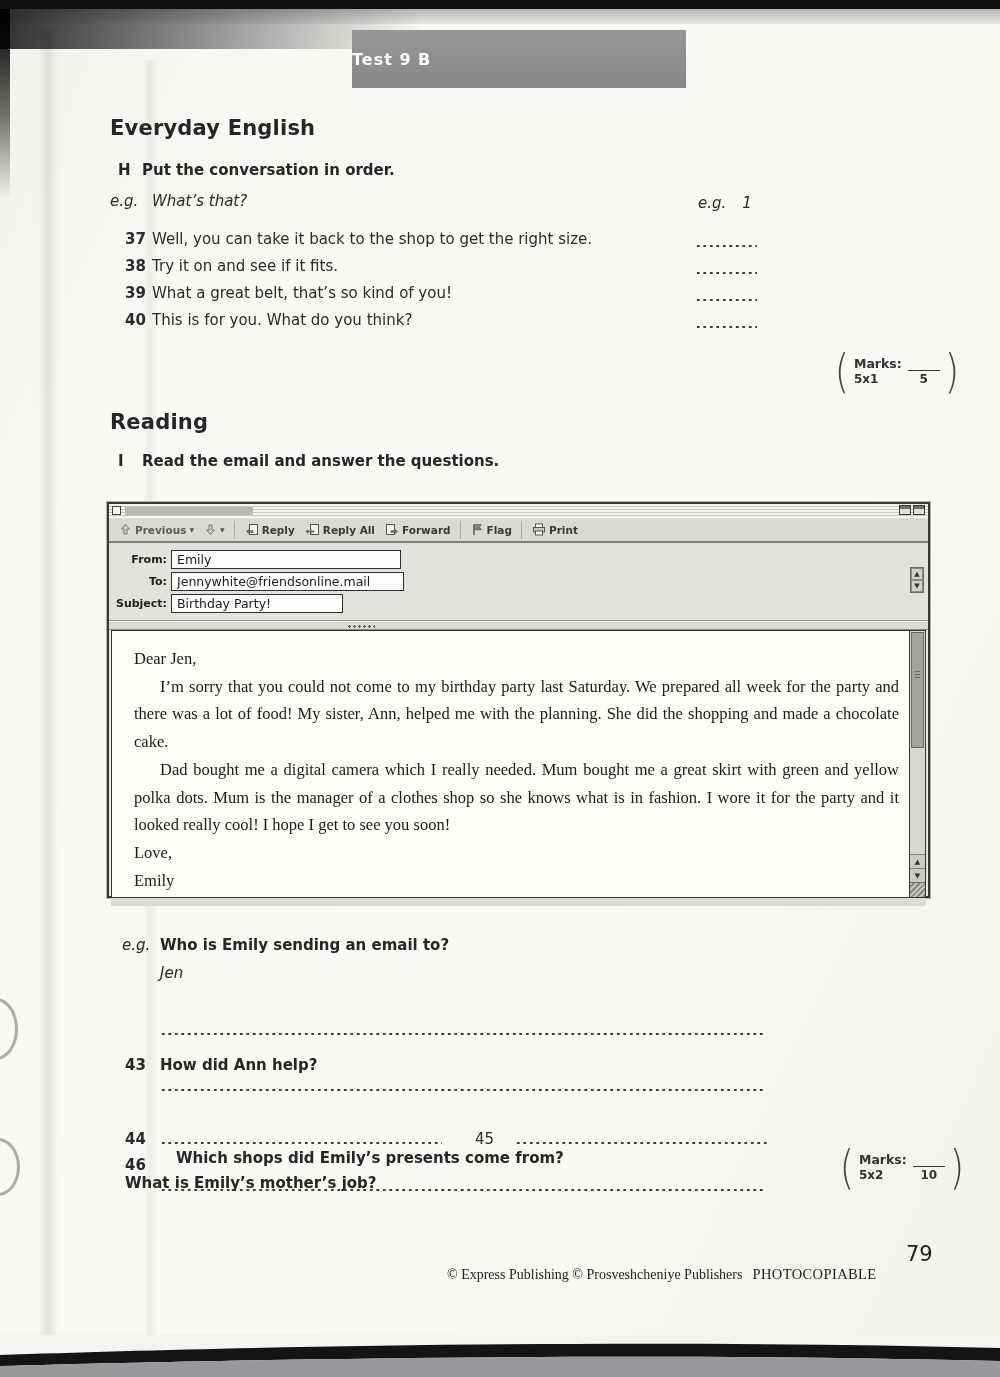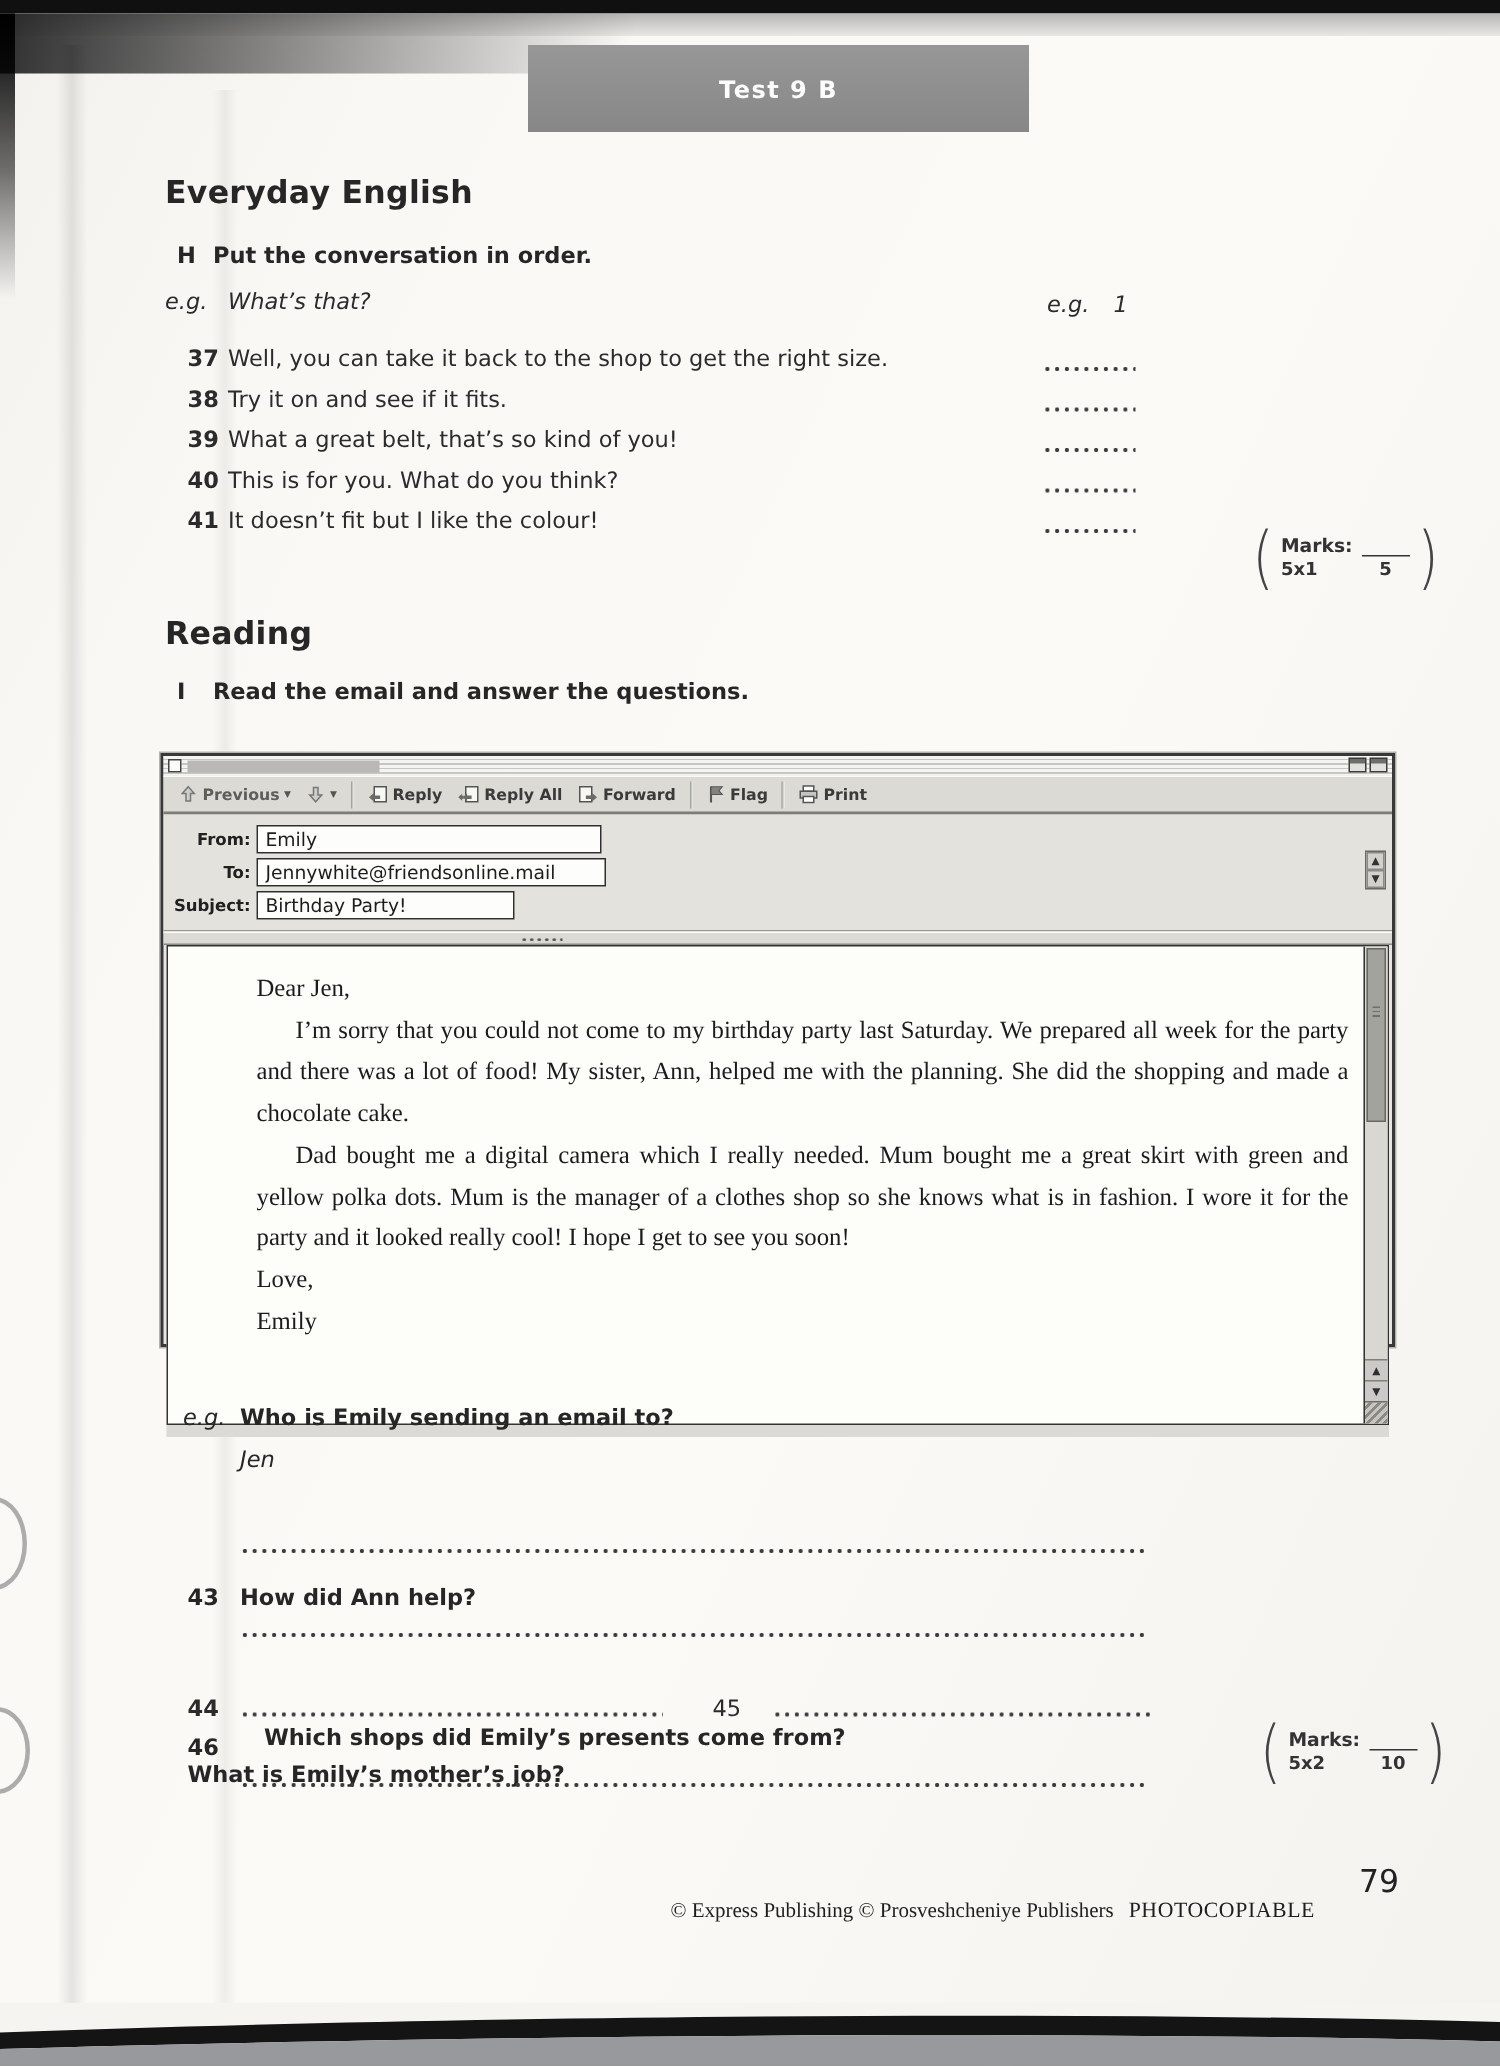--- a/index.html
+++ b/index.html
@@ -20,21 +20,21 @@
              background:linear-gradient(to right, rgba(0,0,0,0), rgba(0,0,0,.09) 50%, rgba(0,0,0,0)); }
   .crease2 { position:absolute; left:142px; top:60px; width:16px; height:1280px;
              background:linear-gradient(to right, rgba(0,0,0,0), rgba(0,0,0,.05) 50%, rgba(0,0,0,0)); }
   .ring { position:absolute; border:3px solid rgba(95,95,95,.5); border-radius:50%; background:transparent; }
   .ring1 { left:-26px; top:998px; width:44px; height:62px; }
   .ring2 { left:-24px; top:1138px; width:44px; height:58px; }
   .bottom-svg { position:absolute; left:0; bottom:0; width:1000px; height:42px; display:block; }
 
   
   .banner { position:absolute; left:352px; top:30px; width:334px; height:58px;
-            background:linear-gradient(#979797,#878787); display:flex; align-items:center; justify-content:center; }
+            background:linear-gradient(#979797,#878787); display:flex; align-items:center; justify-content:flex-start; }
   .banner span { color:#fdfdfd; font-size:16px; font-weight:bold; letter-spacing:1px; }
 
   .h1 { position:absolute; font-size:21px; font-weight:bold; color:#262626; letter-spacing:.2px; }
   .exline { position:absolute; display:flex; font-size:15px; font-weight:bold; color:#262626; }
   .exline .exletter { width:32px; padding-left:8px; }
 
   
   .conv { position:absolute; left:110px; top:192px; width:700px; font-size:15px; }
   .conv .row { position:relative; height:27px; display:flex; align-items:baseline; }
   .conv .row.example { height:38px; font-style:italic; }
@@ -84,21 +84,21 @@
   .w-from { width:230px; } .w-to { width:233px; } .w-subject { width:172px; }
   .hdr-scroll { position:absolute; right:4px; top:24px; width:14px; border:1px solid #6a6a66; background:#d7d6d2; }
   .sbtn { width:12px; height:12px; display:flex; align-items:center; justify-content:center;
           font-size:7px; color:#333; background:#d2d1cd; border:1px solid #8b8b86; }
 
   .splitter { position:relative; height:9px; background:#dbdad5; border-top:1px solid #fbfbf8; border-bottom:1px solid #8a8a85; }
   .split-dots { position:absolute; left:238px; top:3px; width:28px; height:3px;
                 background-image:radial-gradient(circle,#555 1px, rgba(0,0,0,0) 1.2px);
                 background-size:5px 3px; background-repeat:repeat-x; }
 
-  .body-frame { display:flex; margin:0 2px; height:320px; border:1.6px solid #333; background:#fdfdfa;padding-left:37px; }
+  .body-frame { display:flex; margin:0 2px; height:268px; border:1.6px solid #333; background:#fdfdfa; }
   .mailtext { flex:1; padding:14px 10px 6px 22px; font-family:"Liberation Serif","DejaVu Serif",serif;
               font-size:16.5px; line-height:1.68; color:#1b1b1b; text-align:justify; }
   .mailtext .para { text-indent:26px; }
   .mailtext .noindent { text-indent:0; }
 
   .vscroll { width:16px; border-left:1.6px solid #333; background:#d8d7d2; display:flex; flex-direction:column; flex:0 0 auto; }
   .vthumb { margin:1px; height:116px; background:#a3a39e; border:1px solid #686863; position:relative; }
   .vthumb::after { content:""; position:absolute; left:3px; right:3px; top:38px; height:8px;
                    background:repeating-linear-gradient(to bottom,#70706b 0 1px, rgba(0,0,0,0) 1px 3px); }
   .vtrack { flex:1; }
@@ -174,25 +174,20 @@
     <div class="row">
       <span class="num">39</span>
       <span class="txt">What a great belt, that’s so kind of you!</span>
       <span class="slot dotted"></span>
     </div>
     <div class="row">
       <span class="num">40</span>
       <span class="txt">This is for you. What do you think?</span>
       <span class="slot dotted"></span>
     </div>
-    <div class="row">
-      <span class="num">41</span>
-      <span class="txt">It doesn’t fit but I like the colour!</span>
-      <span class="slot dotted"></span>
-    </div>
   </div>
 
   <div class="marks" style="left:833px; top:346px;">
     <span class="paren">(</span>
     <span class="marks-grid">
       <span class="m-label">Marks:</span>
       <span class="m-line"></span>
       <span class="m-formula">5x1</span>
       <span class="m-total">5</span>
     </span>

